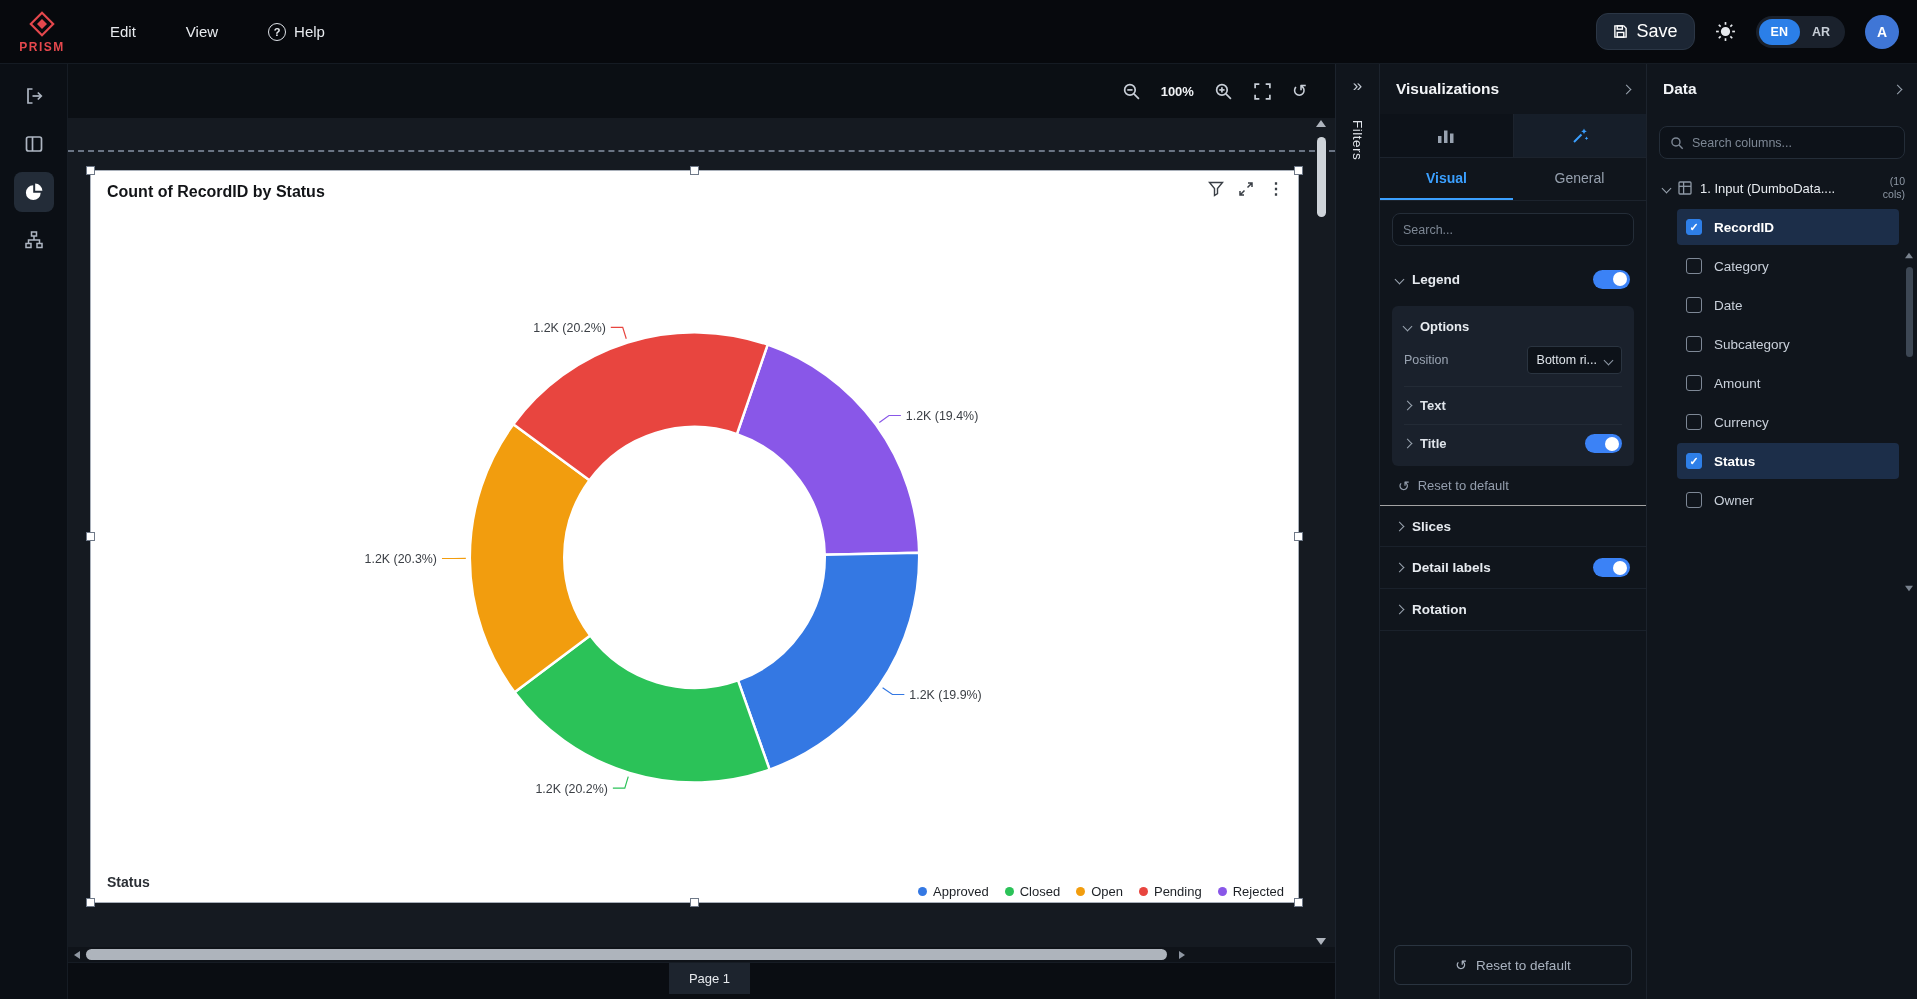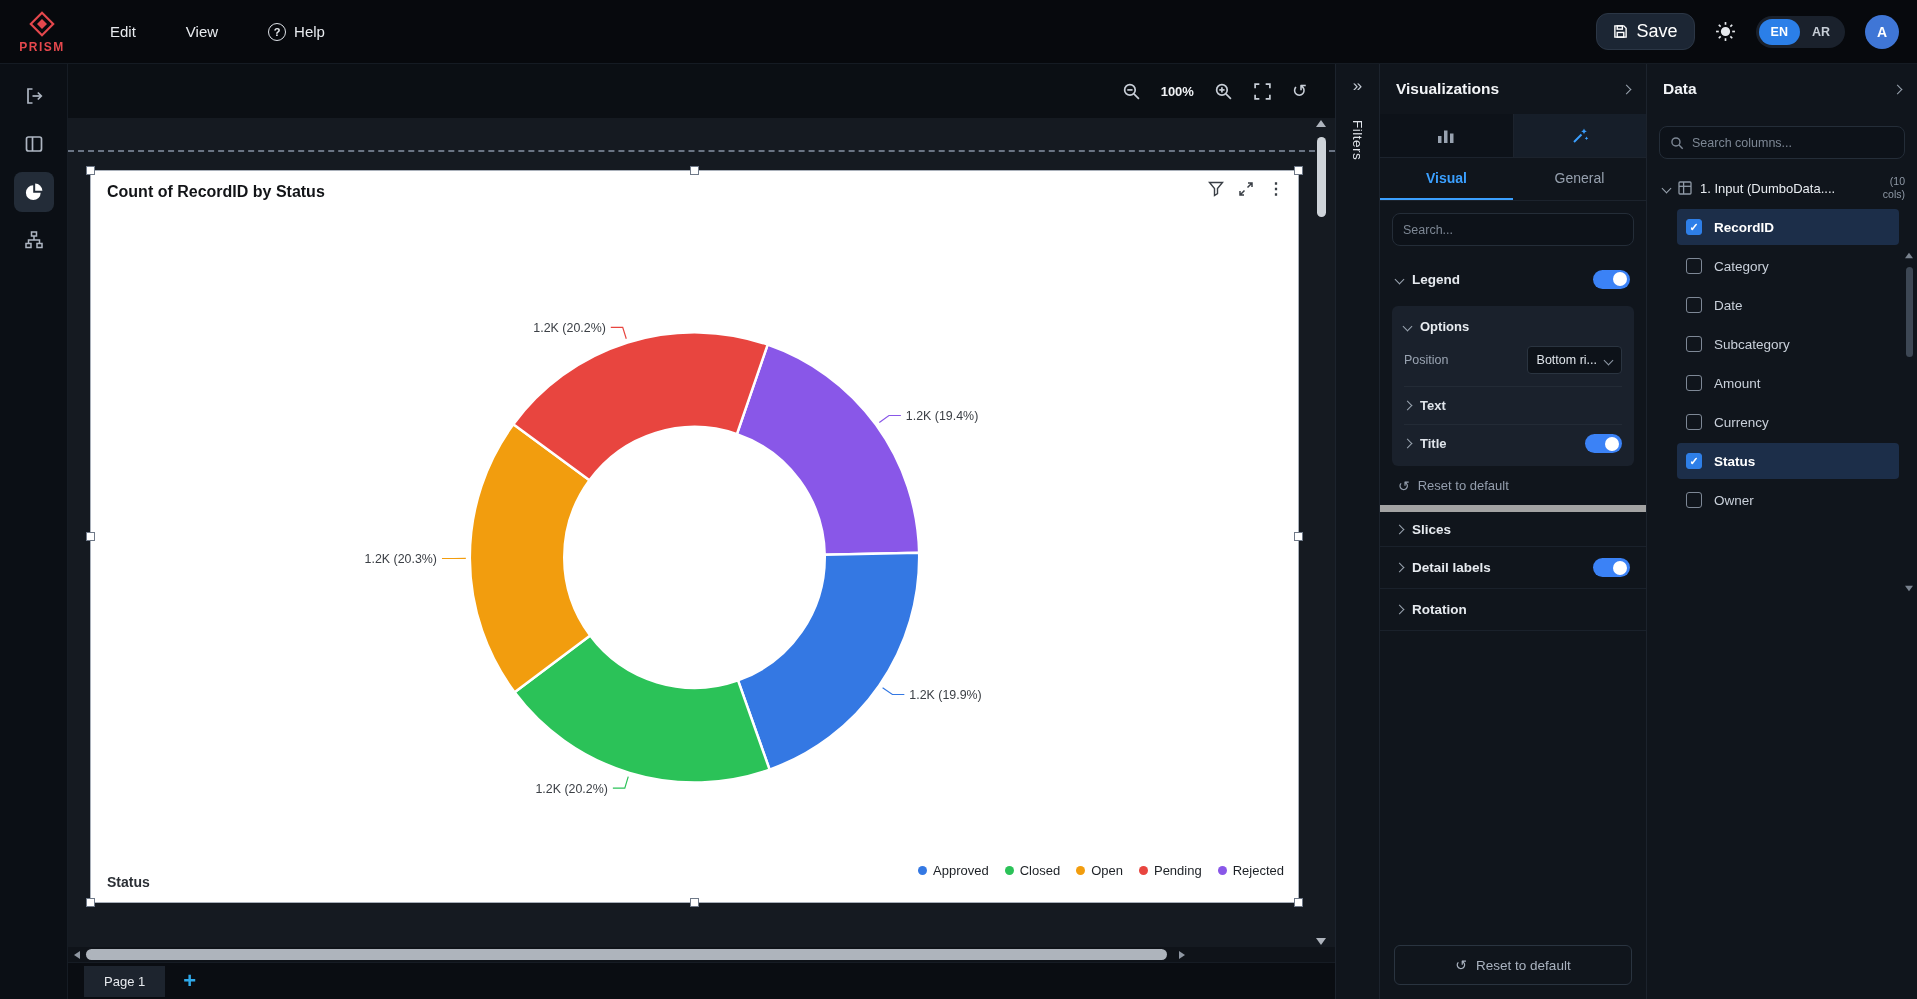--- a/index.html
+++ b/index.html
@@ -46,41 +46,41 @@
   .h-lc { top:50%; left:-5px; margin-top:-5px; }   .h-rc { top:50%; right:-5px; margin-top:-5px; }
   .h-tl { top:-5px; left:-5px; } .h-tr { top:-5px; right:-5px; }
   .h-bl { bottom:-5px; left:-5px; } .h-br { bottom:-5px; right:-5px; }
 
   .visual-title { position:absolute; top:12px; left:16px; font-size:16px; font-weight:bold; color:#121417; }
   .visual-actions { position:absolute; top:10px; right:14px; display:flex; align-items:center; gap:14px; color:#3a3f46; }
   .kebab { font-size:16px; font-weight:bold; color:#3a3f46; line-height:1; }
   #donut-svg { position:absolute; left:0; top:0; width:100%; height:100%; }
   .donut-label { font-size:12.5px; fill:#3c4046; font-family:"Liberation Sans",sans-serif; }
   .visual-footer { position:absolute; bottom:12px; left:16px; font-size:14px; font-weight:bold; color:#2b2f35; }
-  .legend { position:absolute; bottom:24px; right:14px; display:flex; align-items:center; gap:16px; }
+  .legend { position:absolute; bottom:3px; right:14px; display:flex; align-items:center; gap:16px; }
   .legend-item { display:flex; align-items:center; gap:6px; font-size:13px; color:#1d2126; }
   .legend-dot { width:9px; height:9px; border-radius:50%; }
 
   .vscroll { position:absolute; right:8px; top:2px; bottom:2px; width:12px; display:flex;
     flex-direction:column; align-items:center; }
   .tri-up { width:0; height:0; border-left:5px solid transparent; border-right:5px solid transparent;
     border-bottom:7px solid #aeb4bd; }
   .tri-down { width:0; height:0; border-left:5px solid transparent; border-right:5px solid transparent;
     border-top:7px solid #aeb4bd; margin-top:auto; }
   .vthumb { width:9px; height:80px; background:#ced3d9; border-radius:5px; margin-top:10px; }
 
   .hscroll-row { height:15px; background:#0f1319; position:relative; }
   .tri-left { position:absolute; left:6px; top:4px; width:0; height:0; border-top:4.5px solid transparent;
     border-bottom:4.5px solid transparent; border-right:6px solid #8f97a2; }
   .tri-right { position:absolute; right:150px; top:4px; width:0; height:0; border-top:4.5px solid transparent;
     border-bottom:4.5px solid transparent; border-left:6px solid #8f97a2; }
   .hthumb { position:absolute; left:18px; right:168px; top:2px; height:11px; background:#aeb4bc; border-radius:6px; }
 
   .tabbar { height:37px; background:#0a0d12; border-top:1px solid #161c24; display:flex;
-    align-items:center; padding-left:16px; gap:18px; }
+    align-items:center; padding-left:16px; gap:18px;flex-direction:column; }
   .page-tab { background:#1d242e; color:#e7eaee; font-size:13px; padding:8px 20px; }
   .add-page { color:#2fa8e8; font-size:22px; font-weight:bold; line-height:1; }
 
   
   .filters-strip { width:45px; background:#10151c; border-left:1px solid #1c232d; border-right:1px solid #1c232d;
     display:flex; flex-direction:column; align-items:center; padding-top:12px; gap:24px; }
   .collapse-glyph { color:#c3cad3; font-size:17px; }
   .filters-label { writing-mode:vertical-rl; color:#dfe3e9; font-size:13.5px; letter-spacing:0.5px; }
 
   
@@ -430,21 +430,21 @@
         <span>Title</span>
         <span class="toggle on"></span>
       </div>
     </div>
 
     <div class="reset-link">
       <span class="reset-glyph">↺</span>
       <span>Reset to default</span>
     </div>
 
-    <div class="section-row" style="border-top:7px solid #a3a3a3;">
+    <div class="section-row" style="border-top:1px solid #a3a3a3;">
       <span class="chev right"></span>
       <span>Slices</span>
     </div>
     <div class="section-row">
       <span class="chev right"></span>
       <span>Detail labels</span>
       <span class="toggle on"></span>
     </div>
     <div class="section-row">
       <span class="chev right"></span>

